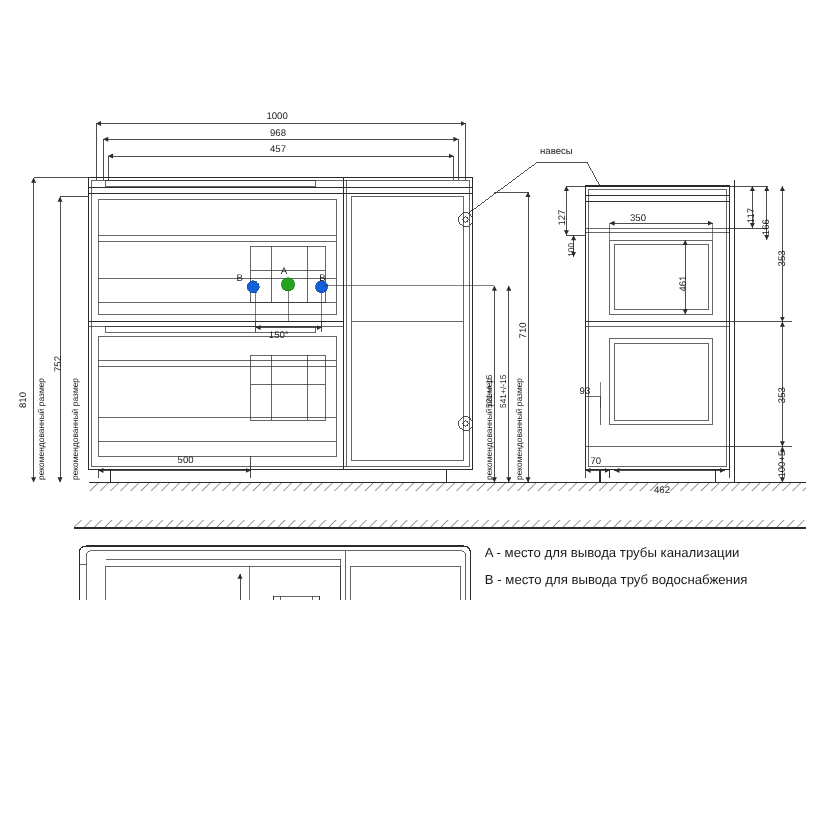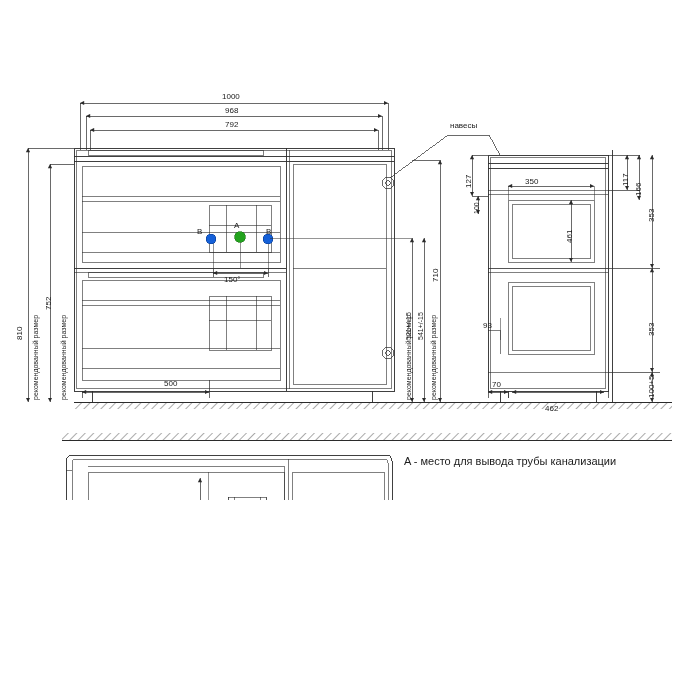--- a/index.html
+++ b/index.html
@@ -282,28 +282,28 @@
 
         <line x1="228" y1="556" x2="228" y2="578" stroke-width="0.5"></line>
         <line x1="266" y1="556" x2="266" y2="578" stroke-width="0.5"></line>
         <line x1="228" y1="572" x2="266" y2="572" marker-start="url(#arrE)" marker-end="url(#arrS)"></line>
       </g>
     </g>
   </svg>
 
   <div class="lbl" style="left:222px; top:93px;">1000</div>
   <div class="lbl" style="left:225px; top:107px;">968</div>
-  <div class="lbl" style="left:225px; top:121px;">792</div>
+  <div class="lbl" style="left:225px; top:121px;">457</div>
 
   <div class="lbl rot90" style="left:16px; top:340px;">810</div>
   <div class="lbl rot90 sm" style="left:32px; top:400px;">рекомендованный размер</div>
   <div class="lbl rot90" style="left:45px; top:310px;">752</div>
   <div class="lbl rot90 sm" style="left:60px; top:400px;">рекомендованный размер</div>
 
-  <div class="lbl" style="left:144px; top:380px;padding-left:20px;">500</div>
+  <div class="lbl" style="left:128px; top:380px;padding-left:20px;">500</div>
 
   <div class="lbl" style="left:224px; top:276px;">150°</div>
   <div class="lbl" style="left:197px; top:228px;">B</div>
   <div class="lbl" style="left:234px; top:222px;">A</div>
   <div class="lbl" style="left:266px; top:228px;">B</div>
 
   <div class="lbl rot90" style="left:432px; top:282px;">710</div>
   <div class="lbl rot90 sm" style="left:405px; top:340px;">521+/-15</div>
   <div class="lbl rot90 sm" style="left:405px; top:400px;">рекомендованный размер</div>
   <div class="lbl rot90 sm" style="left:417px; top:340px;">541+/-15</div>
@@ -322,15 +322,16 @@
   <div class="lbl rot90" style="left:566px; top:243px;">461</div>
   <div class="lbl" style="left:483px; top:322px;">93</div>
   <div class="lbl" style="left:492px; top:381px;">70</div>
   <div class="lbl" style="left:545px; top:381px;margin-top:24px;">462</div>
 
   <div class="lbl rot90" style="left:192px; top:524px;">327</div>
   <div class="lbl" style="left:233px; top:564px;">99</div>
 
   <div class="legend">
     <div class="legend-row">A - место для вывода трубы канализации</div>
+    <div class="legend-row">B - место для вывода труб водоснабжения</div>
   </div>
 
 </div>
 
 </body></html>

